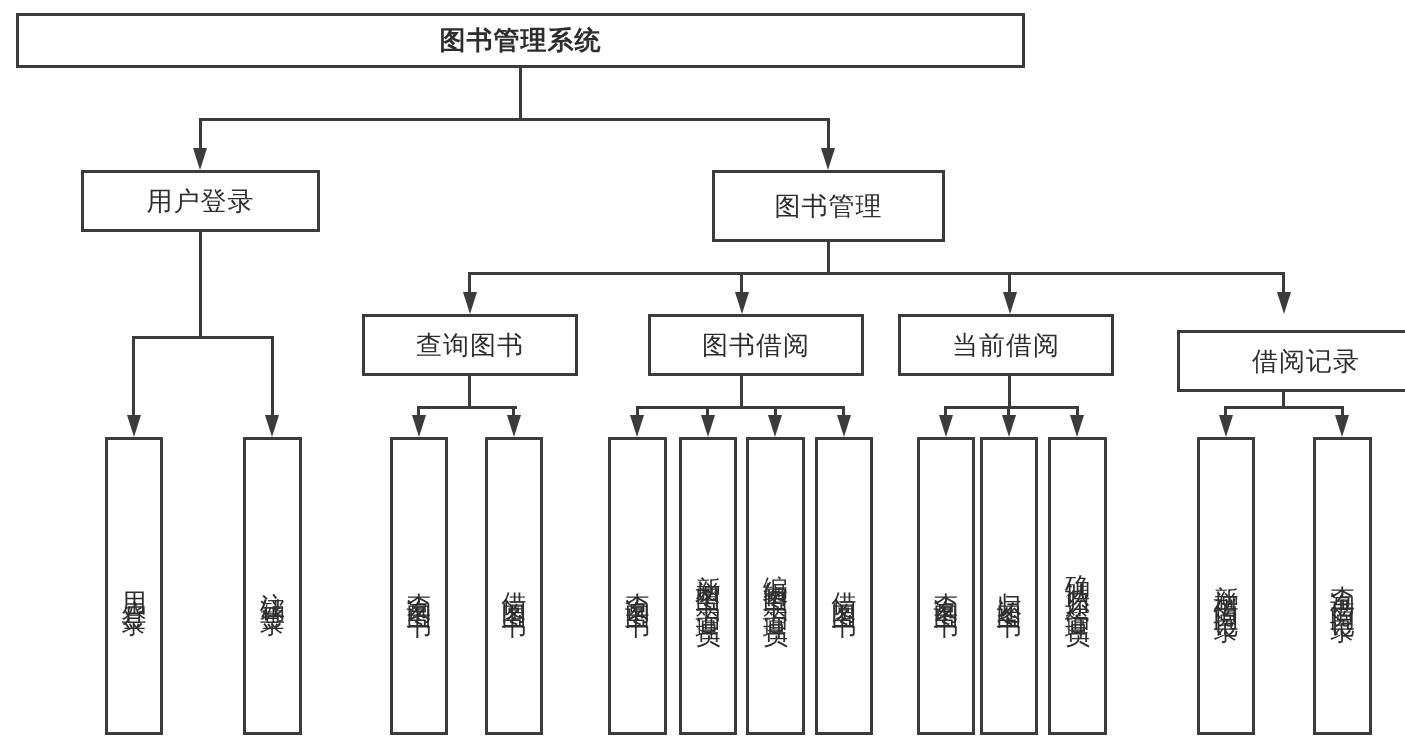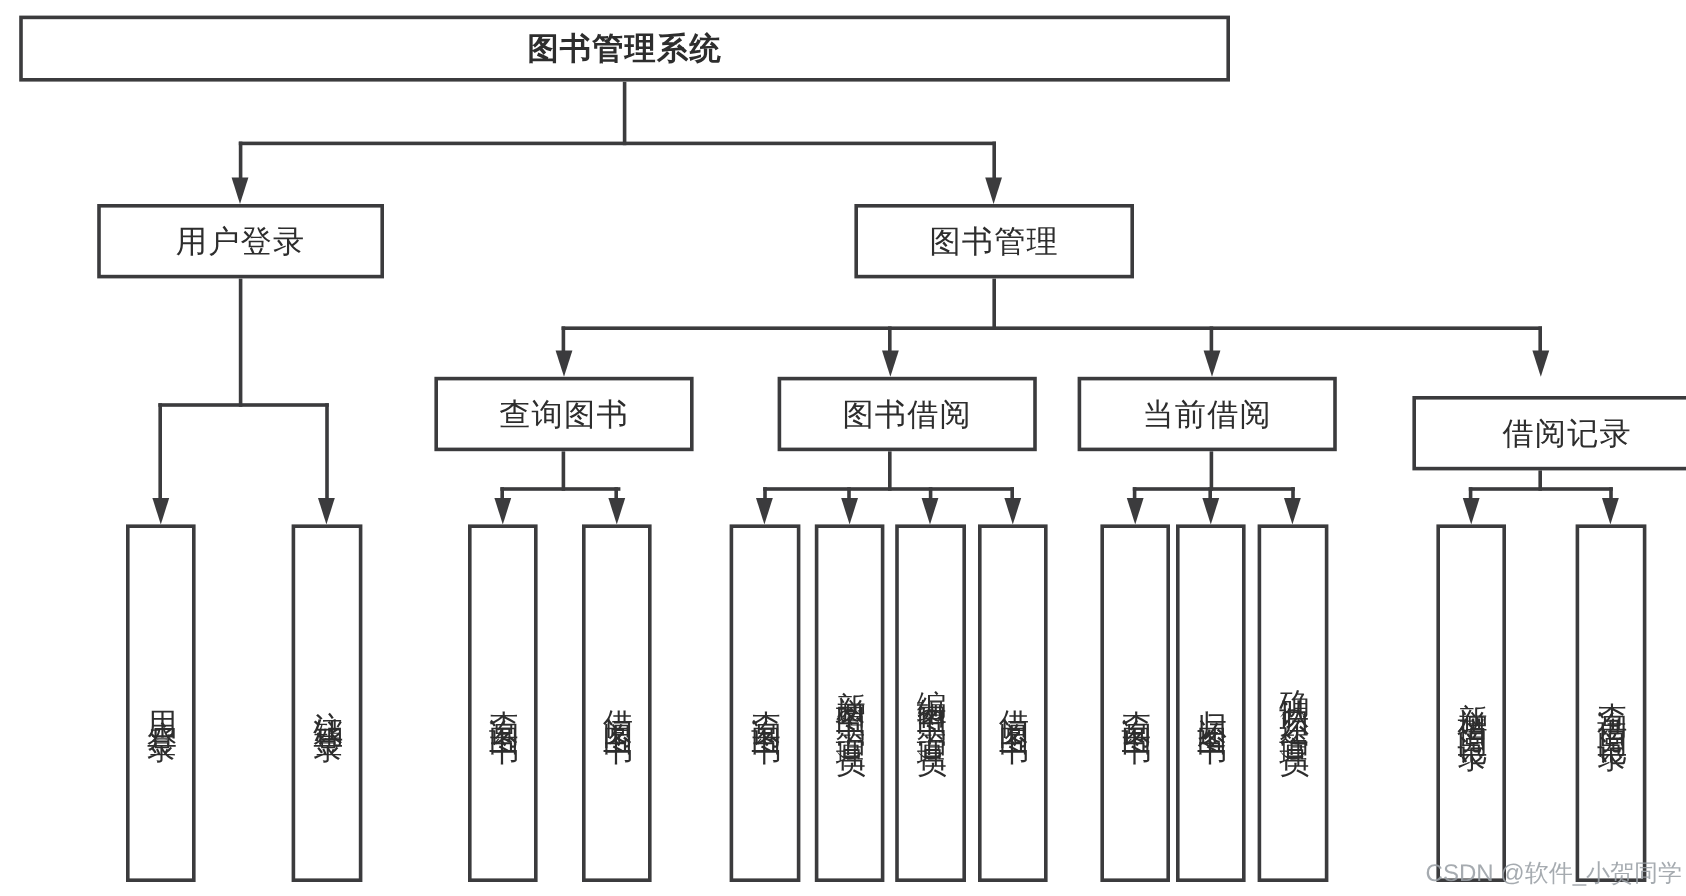--- a/index.html
+++ b/index.html
@@ -93,21 +93,21 @@
   <div class="vl" style="left:1341px;top:406px;height:13px;"></div>
   <div class="arw" style="left:1335px;top:415px;"></div>
 
   <div class="node" style="left:16px;top:13px;width:1009px;height:55px;font-weight:bold;">
     <span>图书管理系统</span>
   </div>
 
   <div class="node" style="left:81px;top:170px;width:239px;height:62px;">
     <span>用户登录</span>
   </div>
-  <div class="node" style="left:712px;top:170px;width:233px;height:62px;">
+  <div class="node" style="left:712px;top:170px;width:233px;height:72px;">
     <span>图书管理</span>
   </div>
 
   <div class="node" style="left:362px;top:314px;width:216px;height:62px;">
     <span>查询图书</span>
   </div>
   <div class="node" style="left:648px;top:314px;width:216px;height:62px;">
     <span>图书借阅</span>
   </div>
   <div class="node" style="left:898px;top:314px;width:216px;height:62px;">
@@ -154,15 +154,14 @@
     <span class="vlabel">确认归还（管理员）</span>
   </div>
 
   <div class="node vnode" style="left:1197px;top:437px;width:58px;height:298px;">
     <span class="vlabel">新增借阅记录</span>
   </div>
   <div class="node vnode" style="left:1313px;top:437px;width:59px;height:298px;">
     <span class="vlabel">查询借阅记录</span>
   </div>
 
-  <div class="watermark">CSDN @软件_小贺同学</div>
 
 </div>
 
 </body></html>

